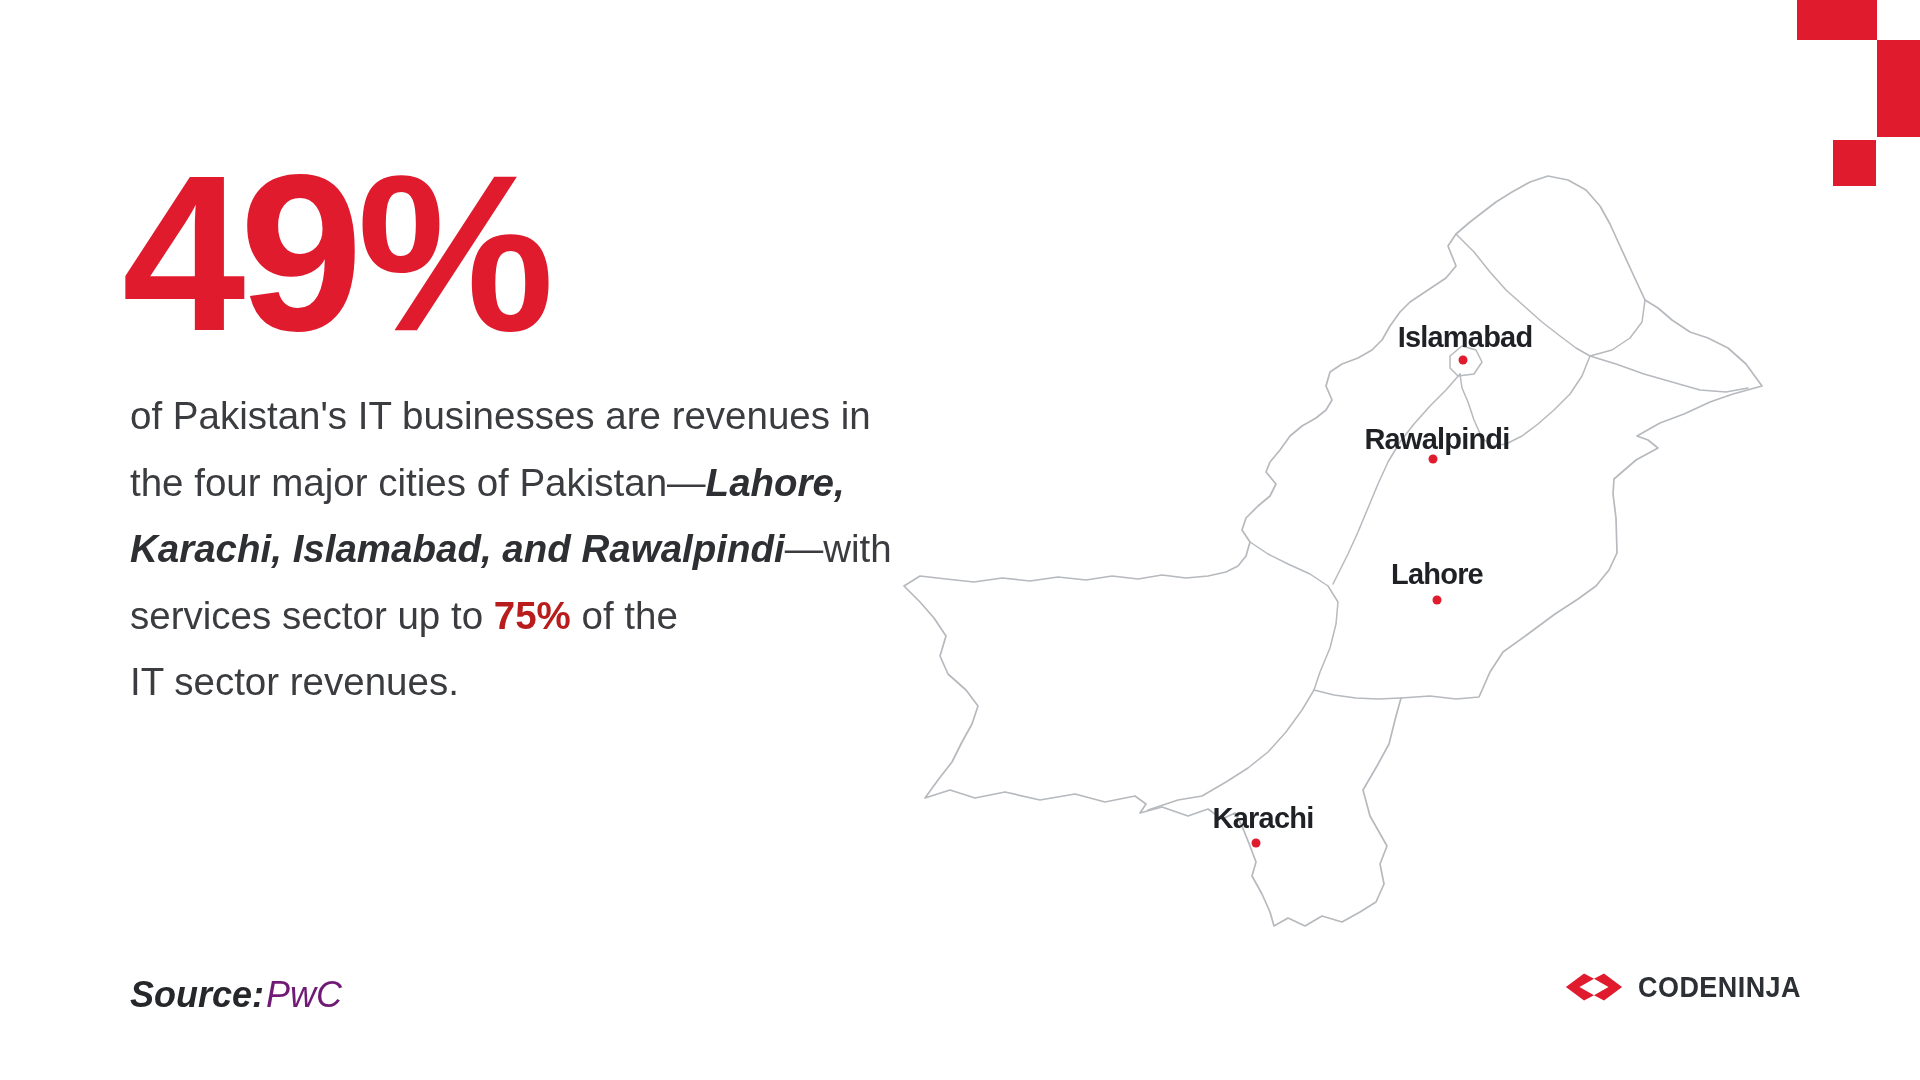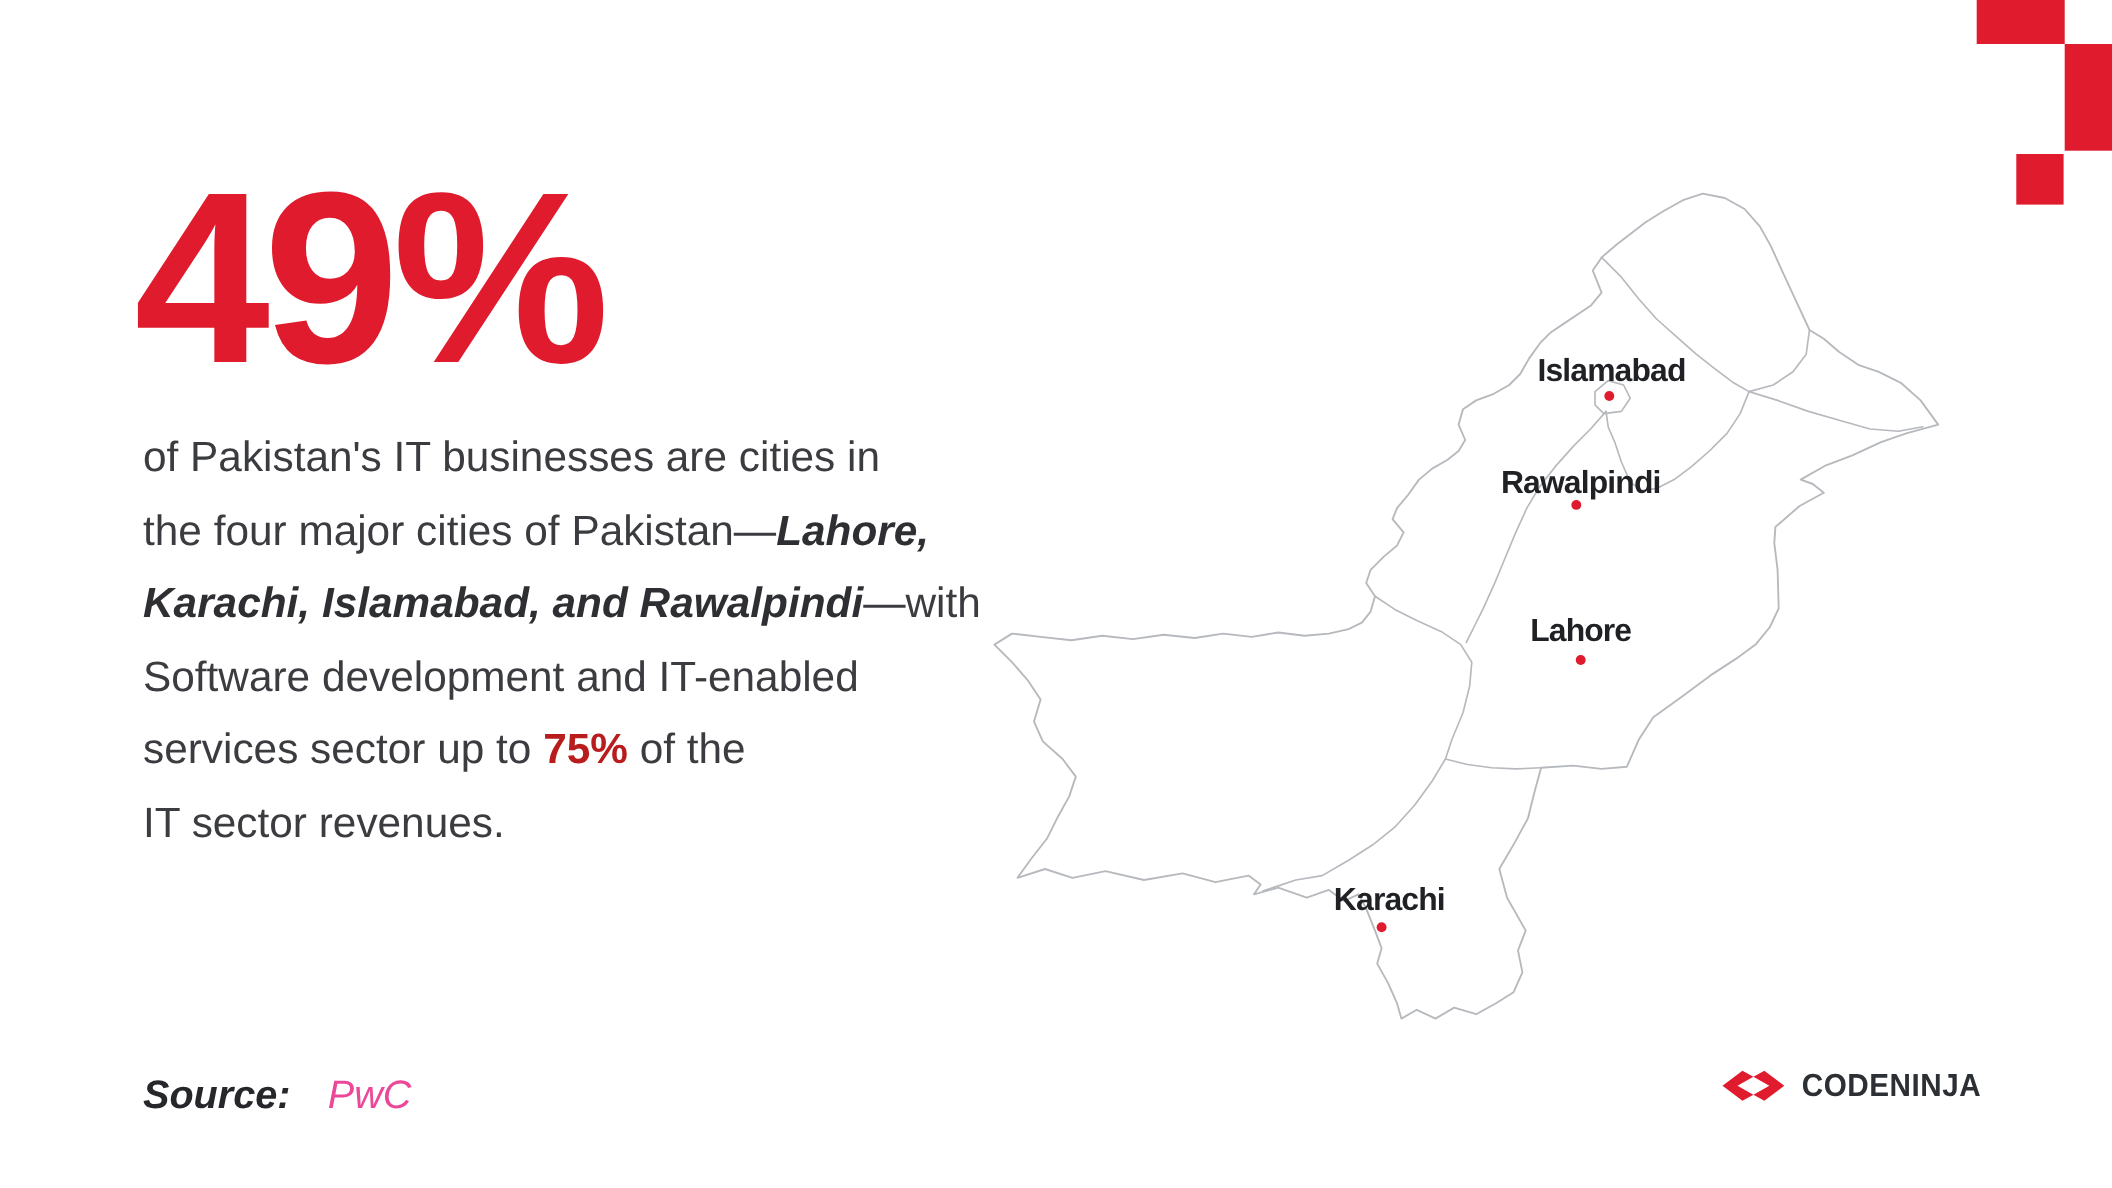--- a/index.html
+++ b/index.html
@@ -31,21 +31,21 @@
   .pline{white-space:nowrap;}
   .seg-bi{font-weight:700;font-style:italic;color:#2e2f33;}
   .seg-b{font-weight:700;color:#b91c1c;}
 
   
   .source{
     left:130px;top:973px;font-size:36px;line-height:43px;
     display:flex;gap:2px;align-items:baseline;
   }
   .source .lbl{font-weight:700;font-style:italic;color:#26272b;}
-  .source .val{font-style:italic;color:#ec4899;font-weight:400;margin-left:32px;}
+  .source .val{font-style:italic;color:#701a75;font-weight:400;}
 
   
   .map-wrap{left:890px;top:150px;width:900px;height:800px;}
   .map-wrap svg{position:absolute;left:0;top:0;}
   .map-outline{fill:#ffffff;stroke:var(--map-line);stroke-width:1.7;stroke-linejoin:round;stroke-linecap:round;}
   .map-border{fill:none;stroke:var(--map-line);stroke-width:1.5;stroke-linejoin:round;stroke-linecap:round;}
   .city-dot{fill:var(--accent);}
   .city-label{
     position:absolute;transform:translateX(-50%);
     font-size:29px;font-weight:700;letter-spacing:-0.8px;color:#1f2125;
@@ -64,24 +64,23 @@
     font-size:29px;font-weight:700;letter-spacing:0.5px;color:#2c2f34;
     transform:scaleX(0.93);transform-origin:left center;white-space:nowrap;
   }
 </style>
 </head>
 <body>
 
 <div class="abs stat">49%</div>
 
 <div class="abs para">
-    <div class="pline"><span>of Pakistan's IT businesses are cities in</span></div>
+    <div class="pline"><span>of Pakistan's IT businesses are revenues in</span></div>
     <div class="pline"><span>the four major cities of Pakistan—</span><span class="seg-bi">Lahore,</span></div>
     <div class="pline"><span class="seg-bi">Karachi, Islamabad, and Rawalpindi</span><span>—with</span></div>
-    <div class="pline"><span>Software development and IT-enabled</span></div>
     <div class="pline"><span>services sector up to </span><span class="seg-b">75%</span><span> of the</span></div>
     <div class="pline"><span>IT sector revenues.</span></div>
   </div>
 
 <div class="abs source">
   <span class="lbl">Source:</span>
   <span class="val">PwC</span>
 </div>
 
 <div class="abs map-wrap">

